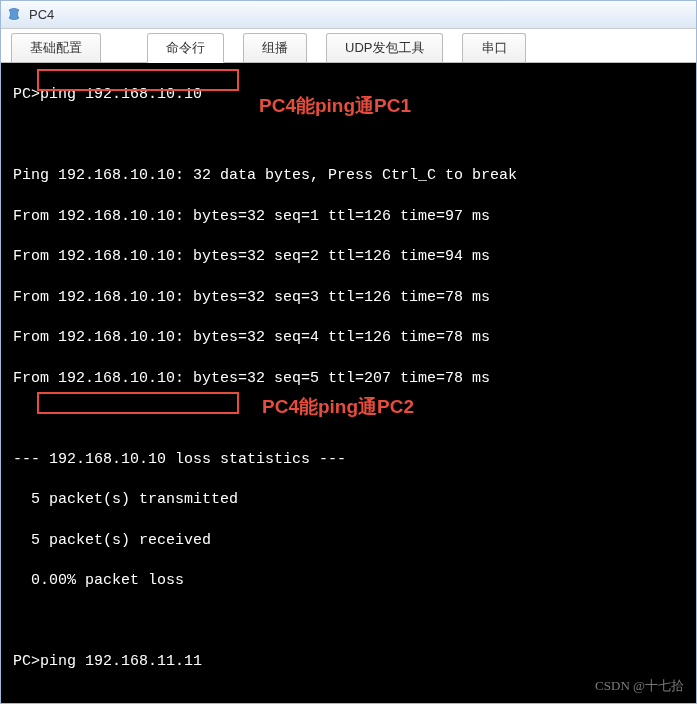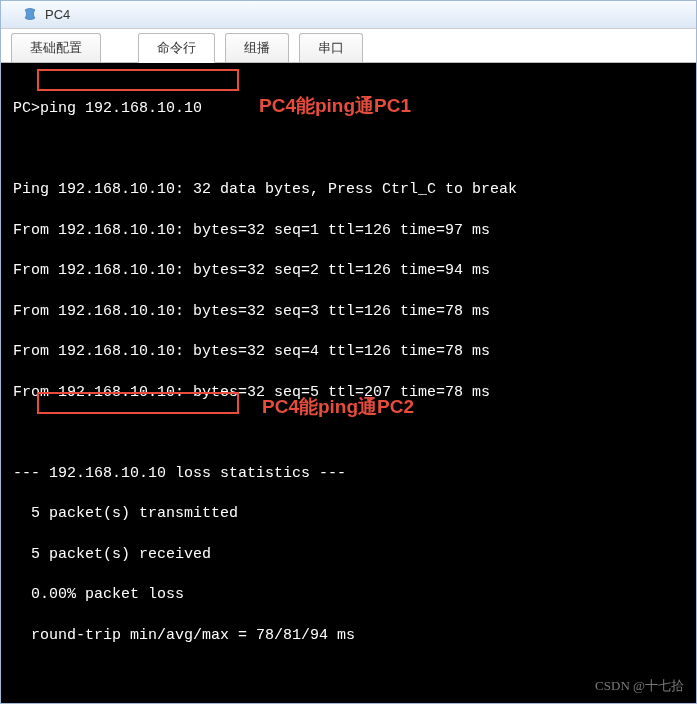--- a/index.html
+++ b/index.html
@@ -15,21 +15,21 @@
       height: 100%;
       border: 1px solid #a0b8d8;
       display: flex;
       flex-direction: column;
     }
     .title-bar {
       height: 28px;
       background: linear-gradient(to bottom, #f8fbff 0%, #dce8f5 100%);
       display: flex;
       align-items: center;
-      padding: 0 20px;
+      padding: 0 4px;
       border-bottom: 1px solid #ccc;
     }
     .title-icon {
       width: 18px;
       height: 18px;
       margin-right: 6px;
       display: inline-flex;
       align-items: center;
       justify-content: center;
     }
@@ -37,21 +37,21 @@
       font-size: 13px;
       color: #333;
     }
     .tab-strip {
       height: 34px;
       background: #fff;
       display: flex;
       align-items: flex-end;
       padding: 6px 10px 0 10px;
       border-bottom: 1px solid #bbb;
-      gap: 8px;
+      gap: 17px;
     }
     .tab {
       padding: 5px 18px;
       border: 1px solid #bbb;
       border-bottom: none;
       background: linear-gradient(to bottom, #fdfdfd, #f0f0f0);
       font-size: 13px;
       color: #333;
       cursor: pointer;
       border-radius: 3px 3px 0 0;
@@ -64,21 +64,21 @@
       border-bottom: 1px solid #fff;
       margin-left: 27px;
     }
     .terminal {
       flex: 1;
       background: #000;
       color: #fff;
       font-family: "Courier New", monospace;
       font-size: 15px;
       line-height: 1.35;
-      padding: 16px 12px;
+      padding: 2px 12px;
       white-space: pre;
       position: relative;
       overflow: hidden;
     }
     .term-line { white-space: pre; }
     .highlight-box {
       border: 2px solid #e74c3c;
       position: absolute;
       pointer-events: none;
     }
@@ -108,38 +108,38 @@
         <path d="M3 3 C6 1 10 1 13 3 C11 5 11 9 13 11 C10 13 6 13 3 11 C5 9 5 5 3 3 Z" fill="#5b9bd5" stroke="#2e6aa8" stroke-width="0.6"></path>
       </svg>
     </span>
     <span class="title-text">PC4</span>
   </div>
 
   <div class="tab-strip">
     <div class="tab">基础配置</div>
     <div class="tab active">命令行</div>
     <div class="tab">组播</div>
+    <div class="tab">UDP发包工具</div>
     <div class="tab">串口</div>
   </div>
 
   <div class="terminal">
 <div class="term-line"><span>PC&gt;</span><span>ping 192.168.10.10</span></div>
 <div class="term-line"> </div>
 <div class="term-line">Ping 192.168.10.10: 32 data bytes, Press Ctrl_C to break</div>
 <div class="term-line">From 192.168.10.10: bytes=32 seq=1 ttl=126 time=97 ms</div>
 <div class="term-line">From 192.168.10.10: bytes=32 seq=2 ttl=126 time=94 ms</div>
 <div class="term-line">From 192.168.10.10: bytes=32 seq=3 ttl=126 time=78 ms</div>
 <div class="term-line">From 192.168.10.10: bytes=32 seq=4 ttl=126 time=78 ms</div>
 <div class="term-line">From 192.168.10.10: bytes=32 seq=5 ttl=207 time=78 ms</div>
 <div class="term-line"> </div>
 <div class="term-line">--- 192.168.10.10 loss statistics ---</div>
 <div class="term-line">  5 packet(s) transmitted</div>
 <div class="term-line">  5 packet(s) received</div>
 <div class="term-line">  0.00% packet loss</div>
-<div class="term-line">  round-trip min/avg/max = 78/81/94 ms</div>
 <div class="term-line"> </div>
 <div class="term-line"><span>PC&gt;</span><span>ping 192.168.11.11</span></div>
 
 
 
 
 
 
 
 

